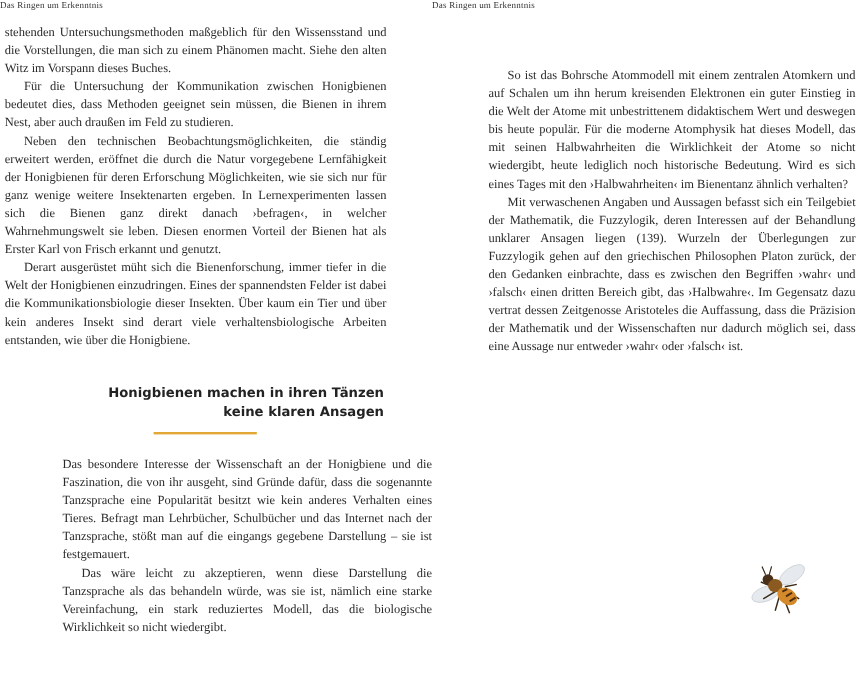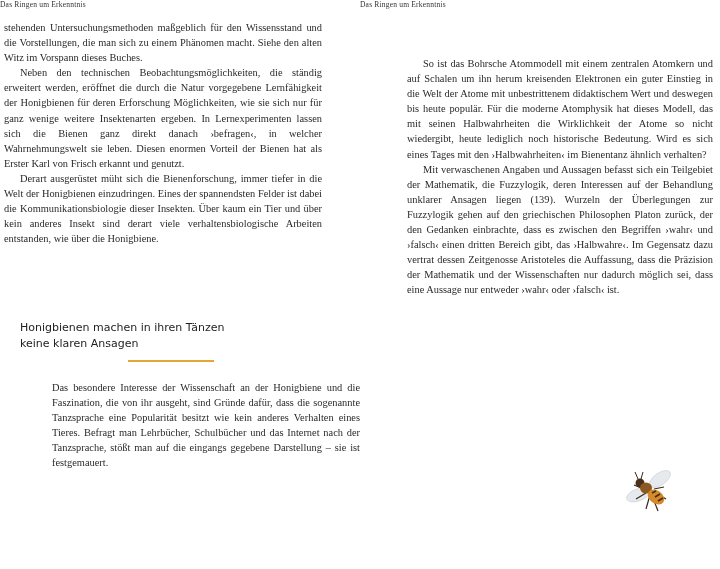--- a/index.html
+++ b/index.html
@@ -7,45 +7,47 @@
   .page { position: absolute; top: 0; height: 569px; }
   .page.left { left: 0; width: 360px; }
   .page.right { left: 360px; width: 360px; }
   .running-head { position: absolute; top: 0; width: 100%; text-align: left; font-size: 7.5px; color: #333; letter-spacing: 0.2px; }
   .body-text { position: absolute; font-size: 10.4px; line-height: 15.1px; text-align: justify; }
   .body-text p { margin: 0; text-indent: 0; }
   .body-text p.indent { text-indent: 16px; }
   .left .body-text.top { left: 4px; top: 20px; width: 318px; }
   .left .body-text.bottom { left: 4px; top: 380px; width: 308px; margin-left: 48px; }
   .right .body-text { left: 47px; top: 28px; width: 306px; margin-top: 28px; }
-  .section-heading { position: absolute; left: 20px; top: 320px; width: 300px; text-align: left; font-family: "DejaVu Sans", sans-serif; font-size: 11px; font-weight: normal; line-height: 16px; color: #222; }
+  .section-heading { position: absolute; left: 20px; top: 320px; width: 300px; text-align: right; font-family: "DejaVu Sans", sans-serif; font-size: 11px; font-weight: bold; line-height: 16px; color: #222; }
   .heading-rule { position: absolute; left: 128px; top: 360px; width: 86px; height: 2px; background: #e2a734; }
   .page-number { position: absolute; left: 150px; top: 555px; font-family: "DejaVu Sans", sans-serif; font-size: 8px; color: #e2a734; margin-top: 32px; }
   .bee { position: absolute; left: 620px; top: 463px; width: 60px; height: 55px; }
 </style>
 </head>
 <body>
 
 <div class="page left">
   <div class="running-head">Das Ringen um Erkenntnis</div>
 
   <div class="body-text top">
     <p>stehenden Untersuchungsmethoden maßgeblich für den Wissensstand und die Vorstellungen, die man sich zu einem Phänomen macht. Siehe den alten Witz im Vorspann dieses Buches.</p>
+    <p class="indent">Für die Untersuchung der Kommunikation zwischen Honigbienen bedeutet dies, dass Methoden geeignet sein müssen, die Bienen in ihrem Nest, aber auch draußen im Feld zu studieren.</p>
     <p class="indent">Neben den technischen Beobachtungsmöglichkeiten, die ständig erweitert werden, eröffnet die durch die Natur vorgegebene Lernfähigkeit der Honigbienen für deren Erforschung Möglichkeiten, wie sie sich nur für ganz wenige weitere Insektenarten ergeben. In Lernexperimenten lassen sich die Bienen ganz direkt danach ›befragen‹, in welcher Wahrnehmungswelt sie leben. Diesen enormen Vorteil der Bienen hat als Erster Karl von Frisch erkannt und genutzt.</p>
     <p class="indent">Derart ausgerüstet müht sich die Bienenforschung, immer tiefer in die Welt der Honigbienen einzudringen. Eines der spannendsten Felder ist dabei die Kommunikationsbiologie dieser Insekten. Über kaum ein Tier und über kein anderes Insekt sind derart viele verhaltensbiologische Arbeiten entstanden, wie über die Honigbiene.</p>
   </div>
 
   <div class="section-heading">
     <div>Honigbienen machen in ihren Tänzen</div>
     <div>keine klaren Ansagen</div>
   </div>
   <div class="heading-rule"></div>
 
   <div class="body-text bottom">
     <p>Das besondere Interesse der Wissenschaft an der Honigbiene und die Faszination, die von ihr ausgeht, sind Gründe dafür, dass die sogenannte Tanzsprache eine Popularität besitzt wie kein anderes Verhalten eines Tieres. Befragt man Lehrbücher, Schulbücher und das Internet nach der Tanzsprache, stößt man auf die eingangs gegebene Darstellung – sie ist festgemauert.</p>
+    <p class="indent">Das wäre leicht zu akzeptieren, wenn diese Darstellung die Tanzsprache als das behandeln würde, was sie ist, nämlich eine starke Vereinfachung, ein stark reduziertes Modell, das die biologische Wirklichkeit so nicht wiedergibt.</p>
   </div>
 
   <div class="page-number">18</div>
 </div>
 
 <div class="page right">
   <div class="running-head">Das Ringen um Erkenntnis</div>
 
   <div class="body-text">
     <p class="indent">So ist das Bohrsche Atommodell mit einem zentralen Atomkern und auf Schalen um ihn herum kreisenden Elektronen ein guter Einstieg in die Welt der Atome mit unbestrittenem didaktischem Wert und deswegen bis heute populär. Für die moderne Atomphysik hat dieses Modell, das mit seinen Halbwahrheiten die Wirklichkeit der Atome so nicht wiedergibt, heute lediglich noch historische Bedeutung. Wird es sich eines Tages mit den ›Halbwahrheiten‹ im Bienentanz ähnlich verhalten?</p>

